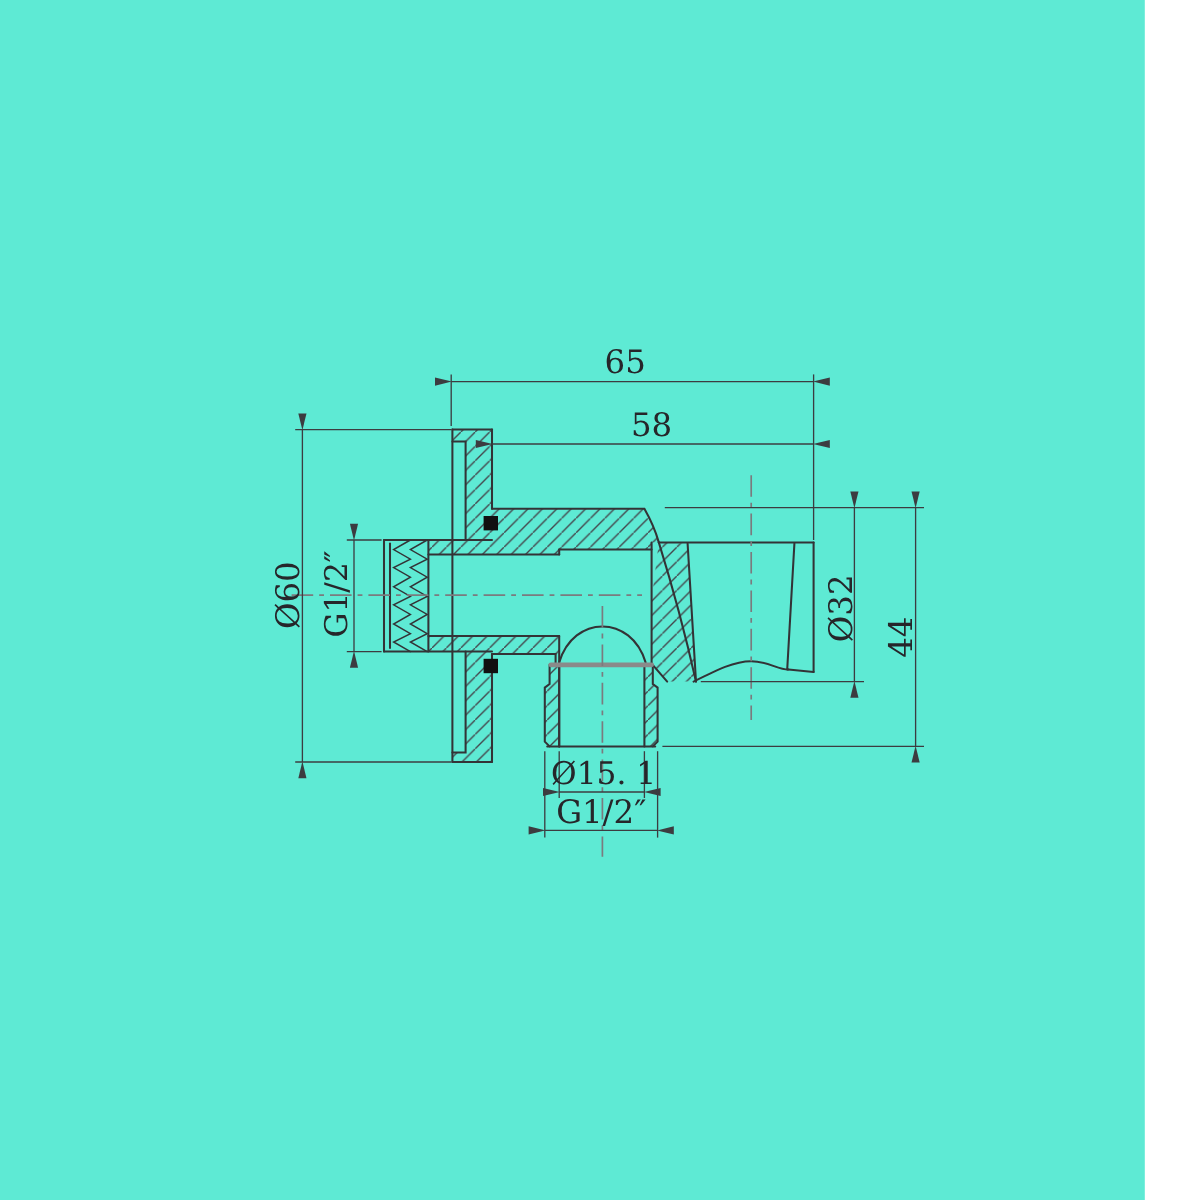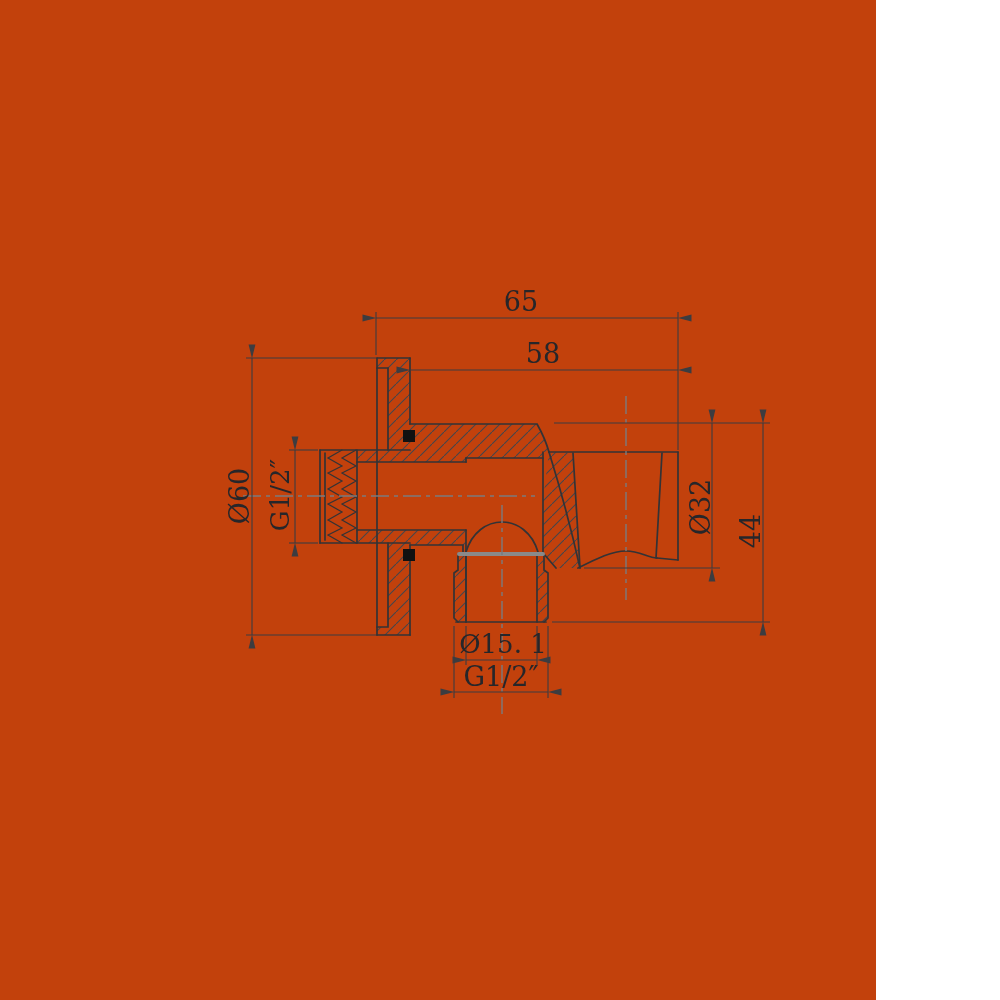--- a/index.html
+++ b/index.html
@@ -1,17 +1,17 @@
 <!DOCTYPE html>
 <html><head>
 <meta charset="utf-8">
 <style>
   html,body{margin:0;padding:0;background:#ffffff;}
   .canvas{
-    position:relative;width:876px;height:1000px;background:#c2410c;
+    position:relative;width:954px;height:1000px;background:#5eead4;
     font-family:"DejaVu Serif","Liberation Serif",serif;
   }
   svg{display:block}
   text{
     font-family:"DejaVu Serif","Liberation Serif",serif;
     fill:#26262a;
   }
   .dim-label{font-size:27px;}
   .dim-label-sm{font-size:26px;}
 </style>

